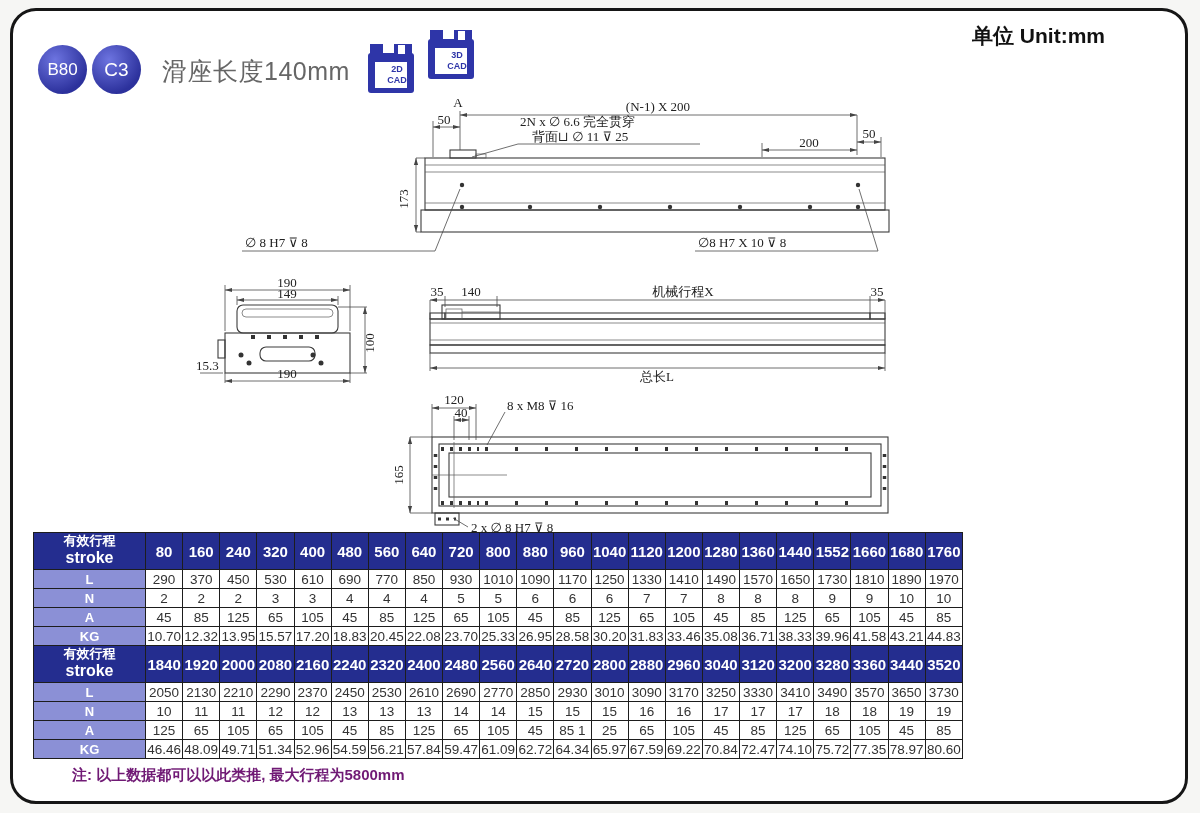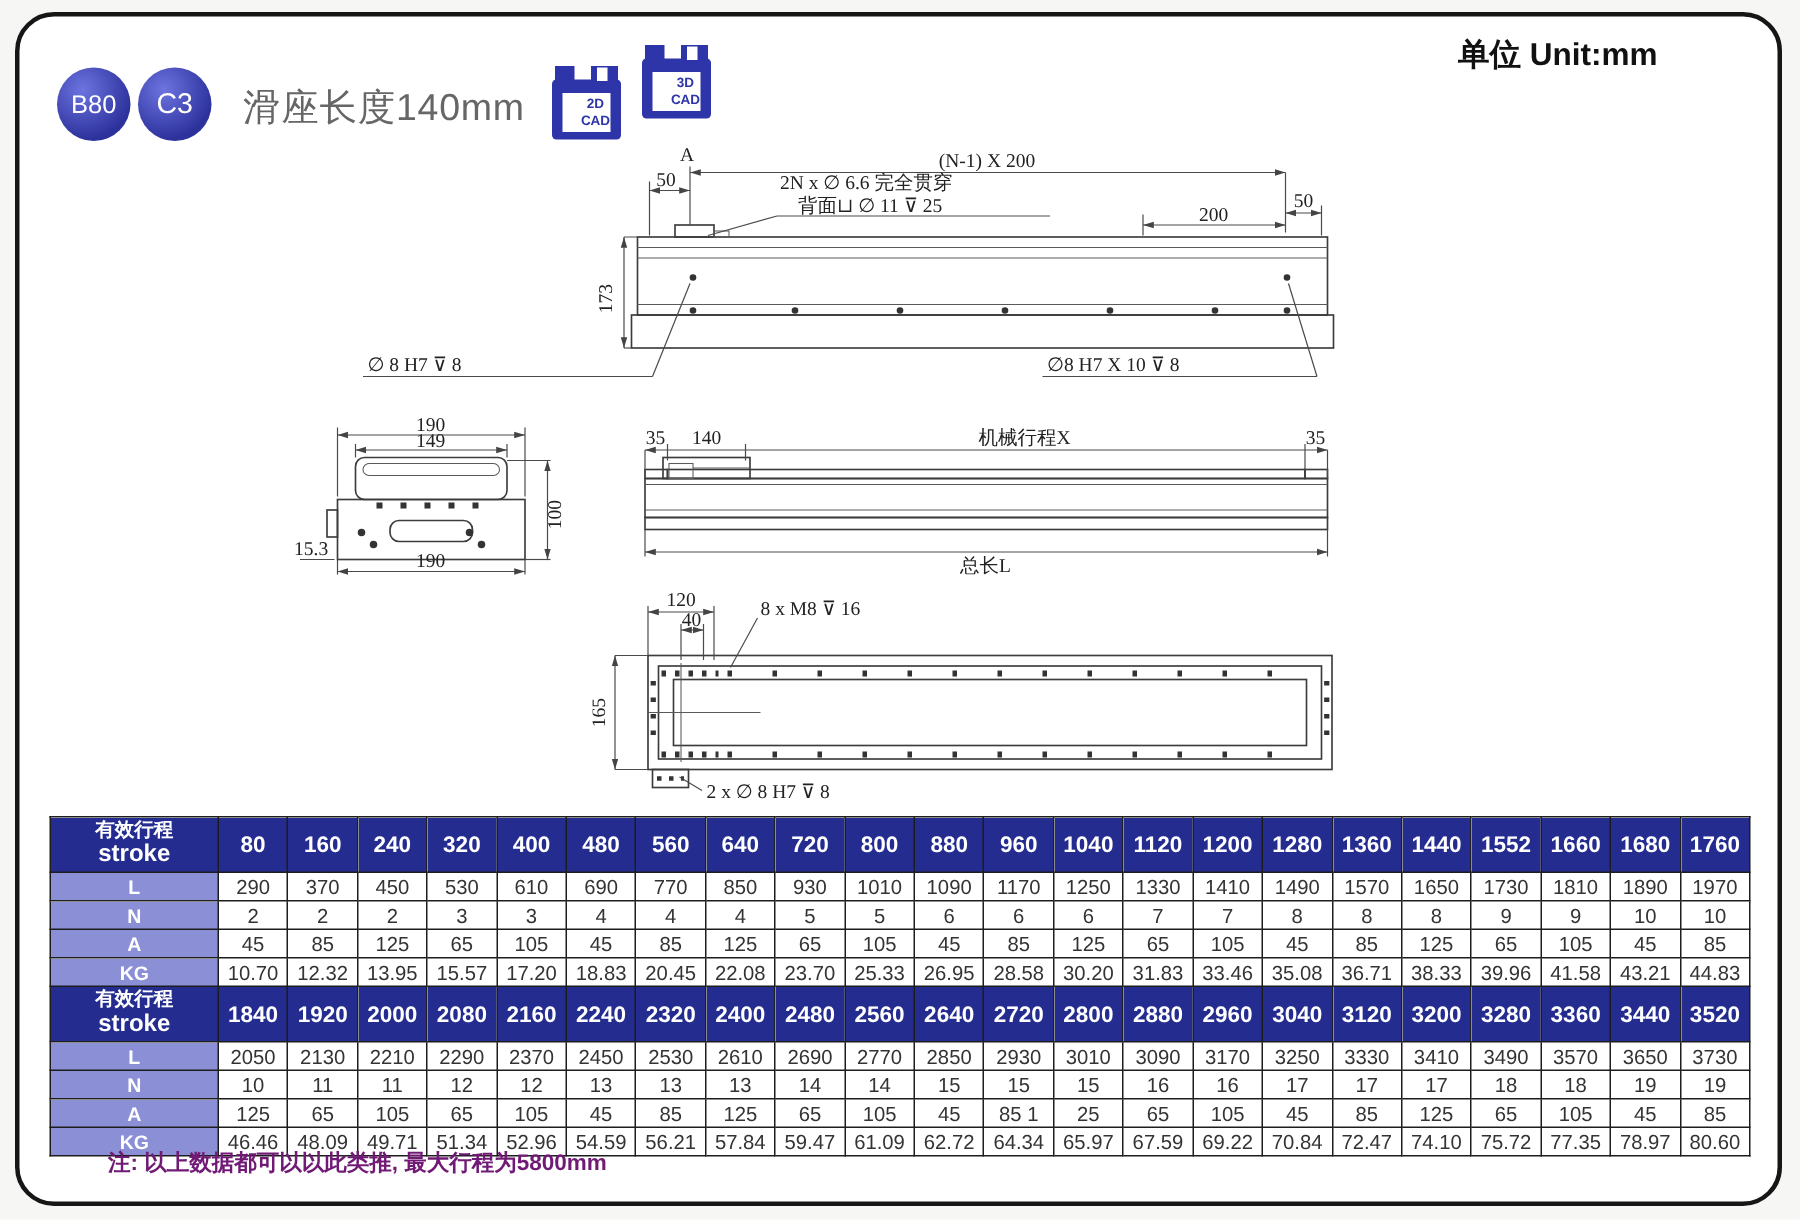--- a/index.html
+++ b/index.html
@@ -29,21 +29,21 @@
                 color:#2e35a8; font-size:9px; font-weight:700; line-height:11px;padding-left:12px; }
   
   .dwg { position:absolute; }
   .dwg .ln   { stroke:#3c3c3c; fill:none; stroke-width:1.1; }
   .dwg .thin { stroke:#5a5a5a; fill:none; stroke-width:0.7; }
   .dwg .dim  { stroke:#4a4a4a; fill:none; stroke-width:0.8; }
   .dwg .dot  { fill:#333; stroke:none; }
   .dwg text  { fill:#222; font-family:"Liberation Serif","DejaVu Serif",serif; font-size:13px; stroke:none; }
   .dwg .mid  { text-anchor:middle; }
   
-  table.spec { position:absolute; left:33px; top:544px; width:1134px;
+  table.spec { position:absolute; left:33px; top:532px; width:930px;
                border-collapse:collapse; table-layout:fixed; }
   .spec th, .spec td { border:1px solid #1d1d1d; text-align:center; padding:0;
                        overflow:hidden; white-space:nowrap; }
   .spec th { background:#242d8f; color:#fff; font-size:15px; font-weight:600; height:37px; }
   .spec th.stub { width:112px; font-size:13px; font-weight:700; line-height:1.15; }
   .spec th.stub .en { font-size:16px; font-weight:600; }
   .spec td { background:#fff; color:#333; font-size:13.5px; height:19px; }
   .spec td.lbl { background:#8b90d6; color:#fff; font-weight:700; font-size:13px; }
   .footnote { position:absolute; left:72px; top:766px; font-size:15px; font-weight:700; color:#701a75; }
 </style>

